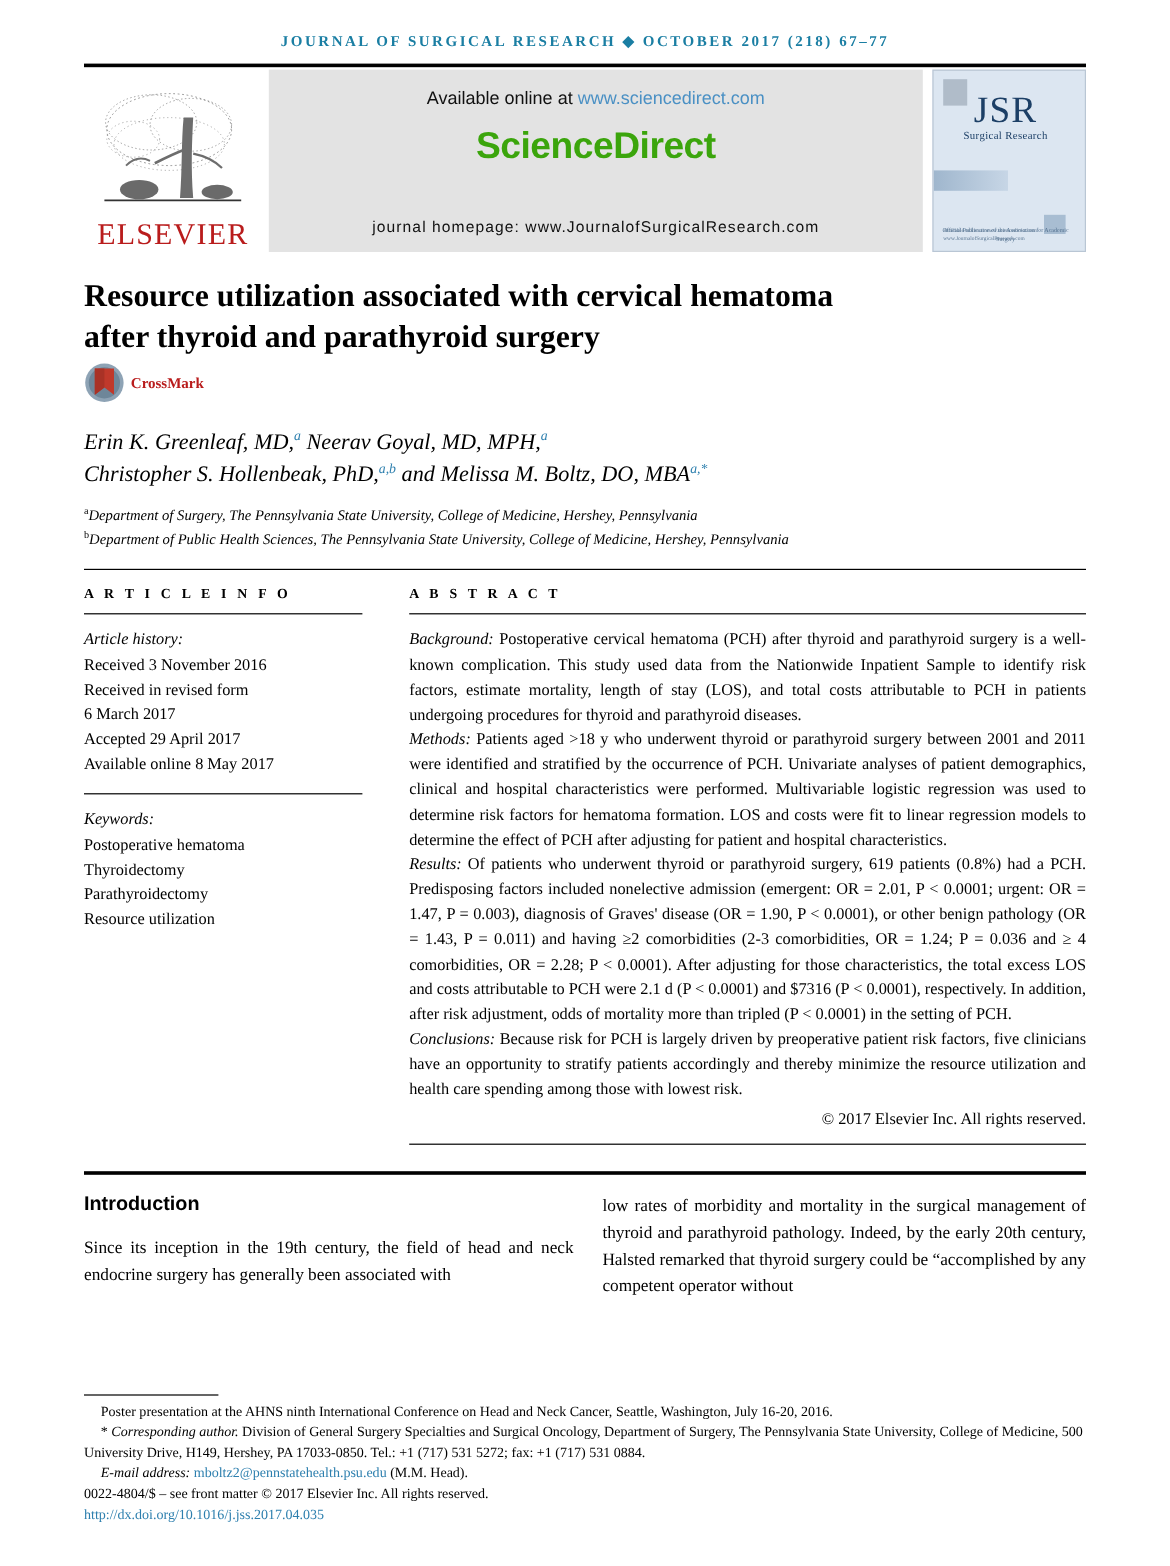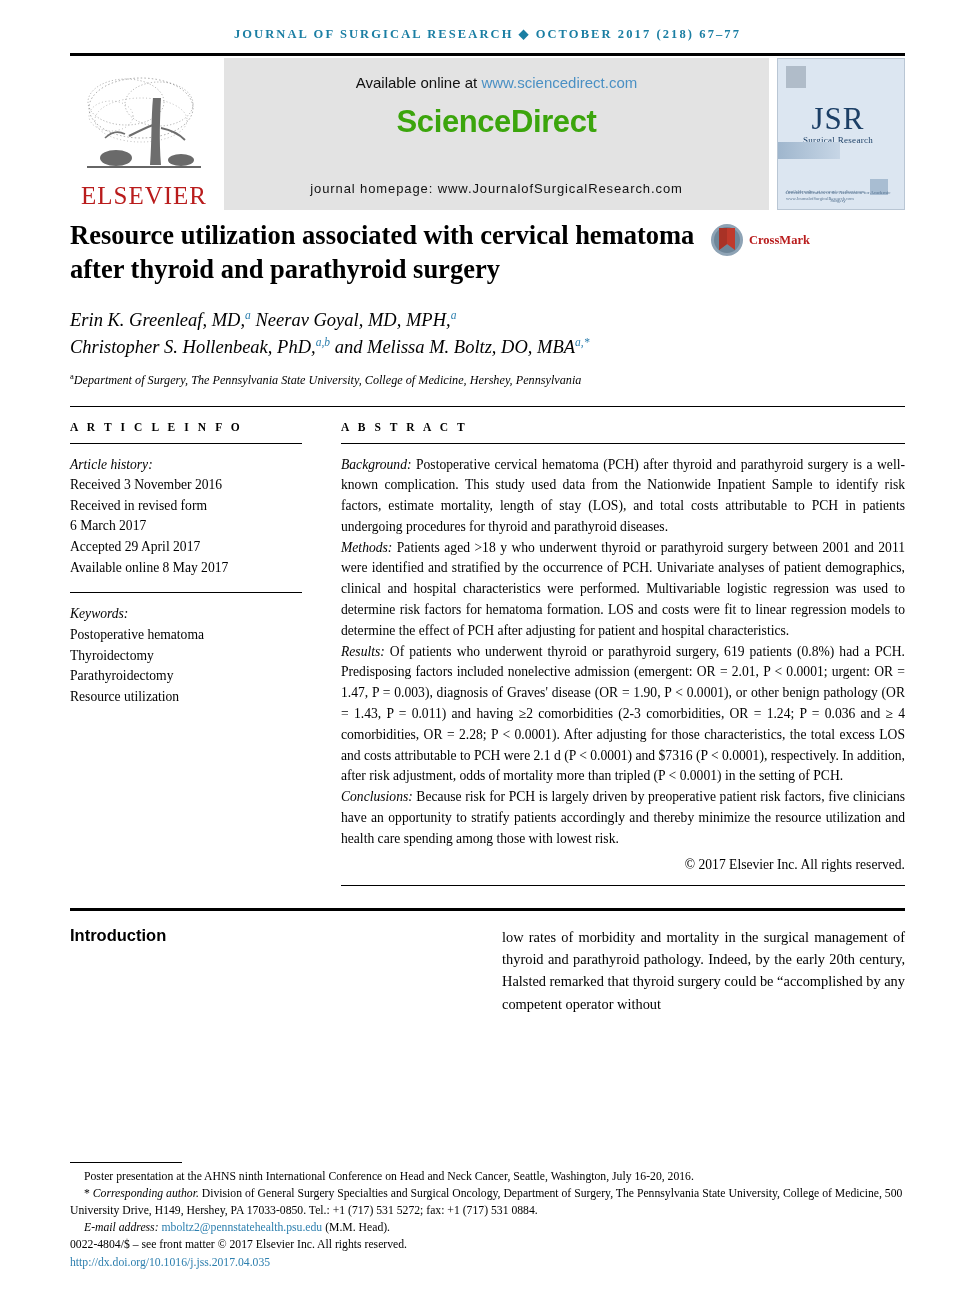--- a/index.html
+++ b/index.html
@@ -105,21 +105,21 @@
     box-sizing: border-box;
     overflow: hidden;
   }
   .jsr-elsevier-mark {
     position: absolute; top: 7px; left: 8px;
     width: 20px; height: 22px;
     background: #8d99a8;
     opacity: .55;
   }
   .jsr-title {
-    position: absolute; top: 44px; left: 0; right: 6px;
+    position: absolute; top: 17px; left: 0; right: 6px;
     text-align: center;
   }
   .jsr-big {
     font-family: "Liberation Serif", serif;
     font-size: 31px; color: #1c3f66; letter-spacing: 1px;
     line-height: 1;
   }
   .jsr-sub {
     font-family: "Liberation Serif", serif;
     font-size: 9px; color: #1c3f66; margin-top: 1px; letter-spacing: .3px;
@@ -139,21 +139,22 @@
   }
   .jsr-bottom {
     position: absolute; left: 8px; bottom: 7px;
     font-size: 4.5px; color: #5b7characters;
     color: #5b7793; line-height: 1.6;
   }
 
   
   .title-row {
     display: flex;
-    margin-top: 9px;
+    margin-top: 20px;
+    flex-direction: column;
   }
   .paper-title {
     flex: 1 1 auto;
     font-family: "Liberation Serif", serif;
     font-weight: bold;
     font-size: 26.5px;
     line-height: 1.28;
     max-width: 640px;
   }
   .crossmark {
@@ -359,20 +360,21 @@
     </div>
   </div>
 
   <div class="authors">
     <span>Erin K. Greenleaf, MD,</span><sup>a</sup><span> Neerav Goyal, MD, MPH,</span><sup>a</sup><br>
     <span>Christopher S. Hollenbeak, PhD,</span><sup>a,b</sup><span> and Melissa M. Boltz, DO, MBA</span><sup>a,*</sup>
   </div>
 
   <div class="affils">
     <div><sup>a</sup><span>Department of Surgery, The Pennsylvania State University, College of Medicine, Hershey, Pennsylvania</span></div>
+    <div><sup>b</sup><span>Department of Public Health Sciences, The Pennsylvania State University, College of Medicine, Hershey, Pennsylvania</span></div>
   </div>
 
   <div class="rule-thin-top"></div>
 
   <div class="cols">
 
     <div class="col-info">
       <div class="sec-head">A R T I C L E  I N F O</div>
       <div class="sec-rule"></div>
       <div class="info-block">
@@ -404,20 +406,21 @@
       </div>
       <div class="copyright">© 2017 Elsevier Inc. All rights reserved.</div>
       <div class="abs-bottom-rule"></div>
     </div>
   </div>
 
   <div class="intro-rule"></div>
   <div class="intro-cols">
     <div class="intro-left">
       <div class="intro-head">Introduction</div>
+      <div class="intro-text">Since its inception in the 19th century, the field of head and neck endocrine surgery has generally been associated with</div>
     </div>
     <div class="intro-right">
       <div class="intro-text">low rates of morbidity and mortality in the surgical management of thyroid and parathyroid pathology. Indeed, by the early 20th century, Halsted remarked that thyroid surgery could be “accomplished by any competent operator without</div>
     </div>
   </div>
 
   <div class="foot-wrap">
     <div class="foot-rule"></div>
     <div class="foot">
       <div class="indent">Poster presentation at the AHNS ninth International Conference on Head and Neck Cancer, Seattle, Washington, July 16-20, 2016.</div>

